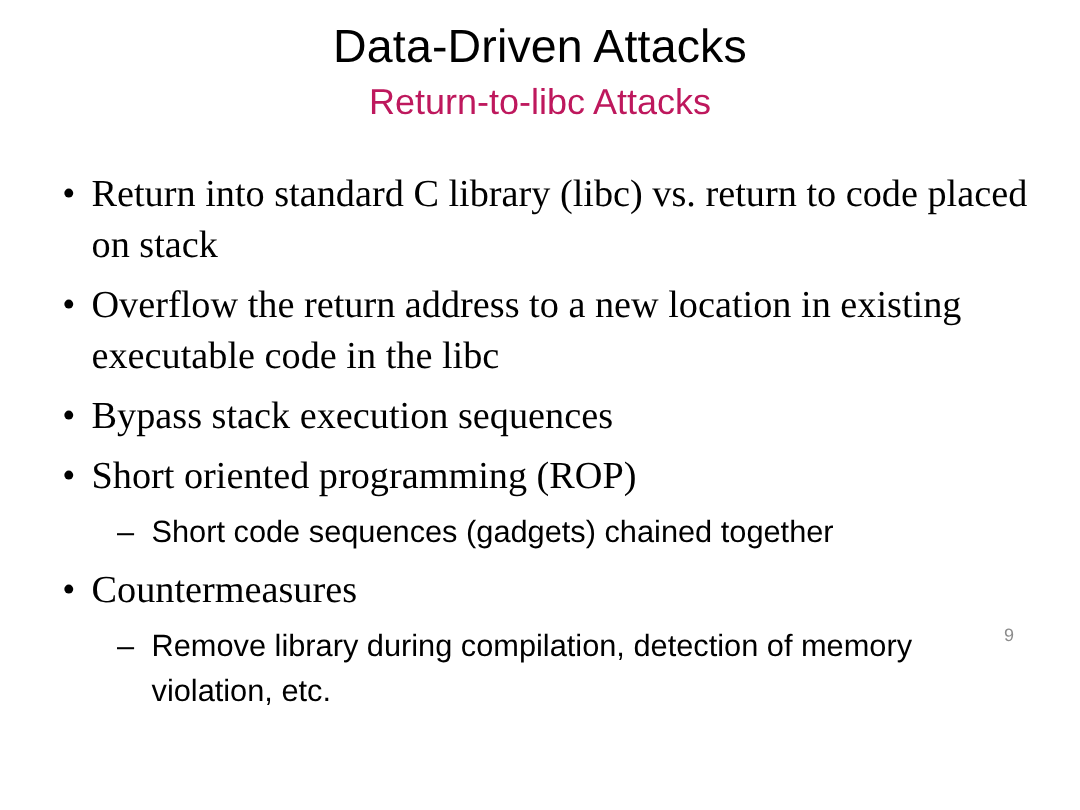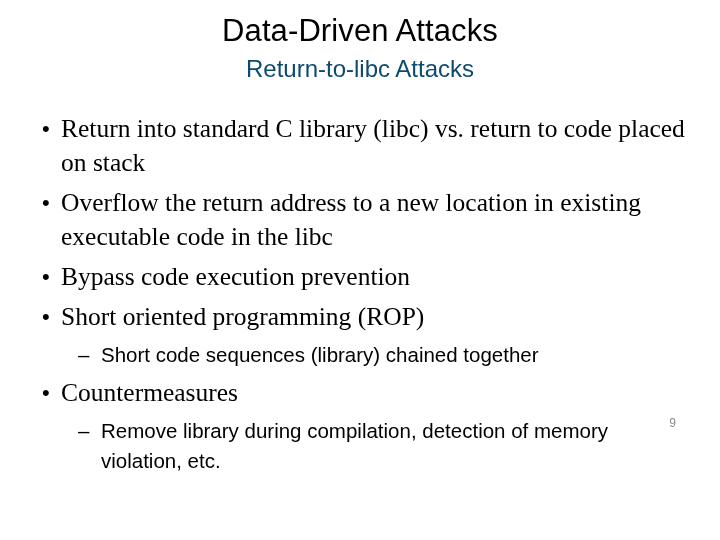--- a/index.html
+++ b/index.html
@@ -34,21 +34,21 @@
     line-height: 38px;
     font-weight: 400;
     letter-spacing: 0.1px;
     color: #000000;
   }
   .slide-subtitle {
     font-size: 24px;
     line-height: 30px;
     font-weight: 400;
     margin-top: 4px;
-    color: #0c4a6e;
+    color: #be185d;
   }
 
   
   .body-block {
     position: absolute;
     left: 34px;
     top: 112px;
     width: 660px;
   }
 
@@ -128,33 +128,33 @@
     <div class="gap-sm"></div>
 
     <div class="bullet-row lvl1">
       <span class="marker">•</span>
       <span class="btext">Overflow the return address to a new location in existing executable code in the libc</span>
     </div>
     <div class="gap-sm"></div>
 
     <div class="bullet-row lvl1">
       <span class="marker">•</span>
-      <span class="btext">Bypass code execution prevention</span>
+      <span class="btext">Bypass stack execution sequences</span>
     </div>
     <div class="gap-sm"></div>
 
     <div class="bullet-row lvl1">
       <span class="marker">•</span>
       <span class="btext">Short oriented programming (ROP)</span>
     </div>
     <div class="gap-sm"></div>
 
     <div class="bullet-row lvl2">
       <span class="marker">–</span>
-      <span class="btext">Short code sequences (library) chained together</span>
+      <span class="btext">Short code sequences (gadgets) chained together</span>
     </div>
     <div class="gap-sm"></div>
 
     <div class="bullet-row lvl1">
       <span class="marker">•</span>
       <span class="btext">Countermeasures</span>
     </div>
     <div class="gap-sm"></div>
 
     <div class="bullet-row lvl2">

